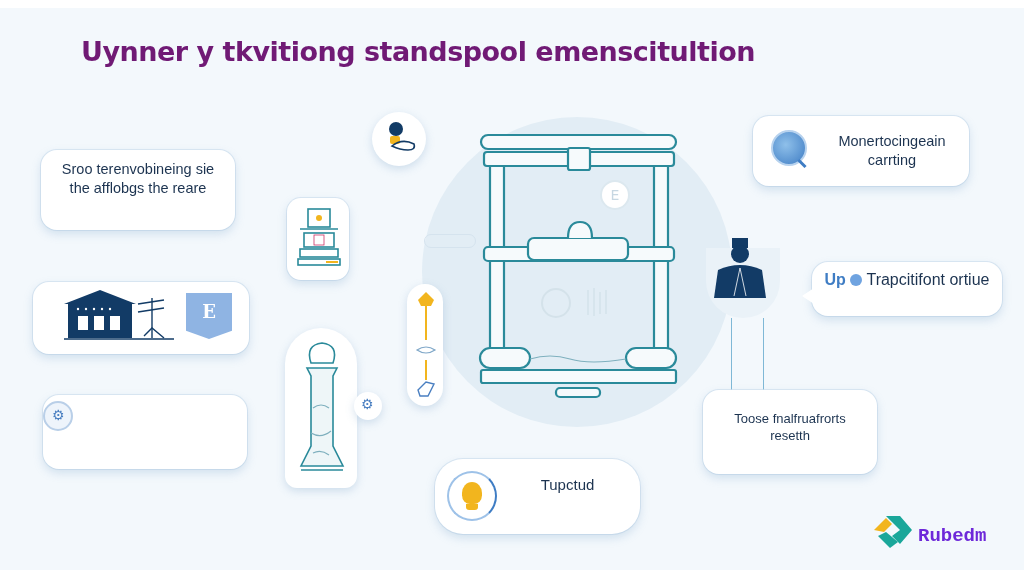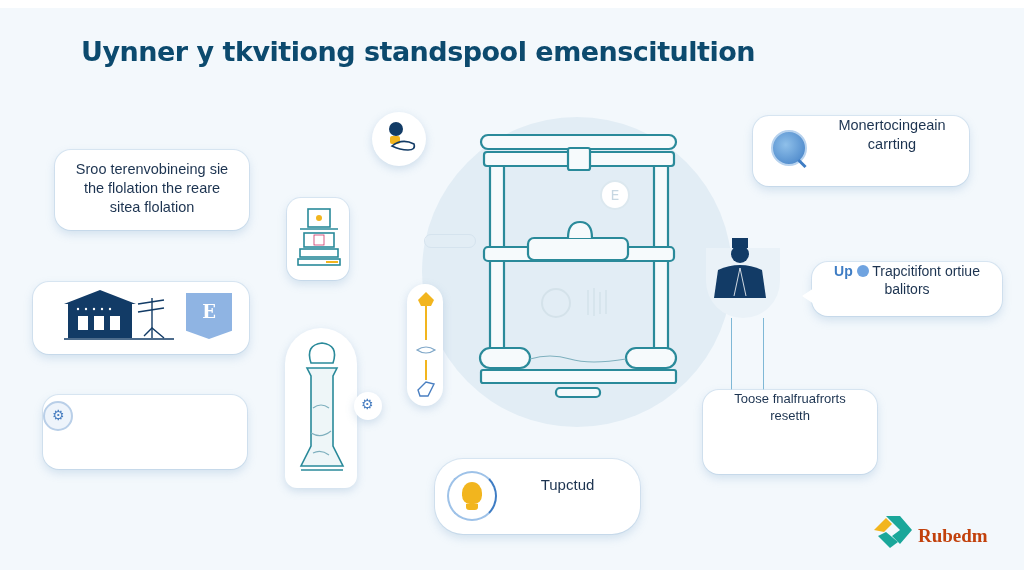--- a/index.html
+++ b/index.html
@@ -5,43 +5,43 @@
   * { box-sizing: border-box; margin: 0; padding: 0; }
   html, body { width: 1024px; height: 576px; overflow: hidden; background: #ffffff; }
   body { font-family: "Liberation Sans", sans-serif; position: relative; }
   .canvas {
     position: absolute; left: 0; top: 8px; width: 1024px; height: 562px;
     background: #f3f8fc;
   }
   .title {
     position: absolute; left: 0; top: 36px; width: 836px; text-align: center;
     font-family: "DejaVu Sans", sans-serif; font-weight: bold; font-size: 27px;
-    color: #0c4a6e; letter-spacing: -0.5px;
+    color: #701a75; letter-spacing: -0.5px;
   }
   .card {
     position: absolute; background: #ffffff; border-radius: 16px;
     box-shadow: 0 4px 10px rgba(120,160,200,0.28), 0 0 0 1px rgba(210,225,240,0.7);
     color: #1c3350; font-size: 14.5px; line-height: 19px; text-align: center;
   }
   .card .txt { display: block; }
   .bigcircle {
     position: absolute; left: 422px; top: 117px; width: 310px; height: 310px;
     border-radius: 50%; background: #e2edf5;
   }
   .circle-badge {
     position: absolute; background: #fff; border-radius: 50%;
     box-shadow: 0 3px 8px rgba(120,160,200,0.3);
   }
   .pill {
     position: absolute; background: #fff; border-radius: 22px;
     box-shadow: 0 3px 8px rgba(120,160,200,0.3);
   }
   .logo-text {
-    position: absolute; left: 918px; top: 525px; font-family: Liberation Serif, serif;
-    font-weight: bold; font-size: 19px; color: #c2410c;
+    position: absolute; left: 918px; top: 525px; font-family: Liberation Mono, monospace;
+    font-weight: bold; font-size: 19px; color: #6d28d9;
   }
   svg { position: absolute; overflow: visible; }
 </style>
 </head>
 <body>
 
 <div class="canvas"></div>
 
 <h1 class="title">Uynner y tkvitiong standspool emenscitultion</h1>
 
@@ -106,25 +106,24 @@
 
 <div class="pill" style="left:407px;top:284px;width:36px;height:122px;border-radius:18px;"></div>
 <svg style="left:414px;top:290px;" width="24" height="112" viewBox="0 0 24 112">
   <line x1="12" y1="12" x2="12" y2="50" stroke="#f2b51e" stroke-width="2"></line>
   <line x1="12" y1="70" x2="12" y2="90" stroke="#f2b51e" stroke-width="2"></line>
   <path d="M4 10 l8 -8 l8 8 l-3 6 h-10 z" fill="#f2b51e"></path>
   <path d="M3 60 q9 -6 18 0 q-9 6 -18 0z" fill="none" stroke="#7fa7c8" stroke-width="1.2"></path>
   <path d="M4 100 l8 -8 l8 2 l-6 12 h-8 z" fill="none" stroke="#4a7fc1" stroke-width="1.4"></path>
 </svg>
 
-<div class="card" style="left:55px;top:150px;width:194px;height:80px;">
+<div class="card" style="left:41px;top:150px;width:194px;height:80px;">
   <div style="padding-top:10px;">
     <span class="txt">Sroo terenvobineing sie</span>
-    <span class="txt">the flolation the reare</span>
-    <span class="txt">sitea flolation</span>
+    <span class="txt">the afflobgs the reare</span>
   </div>
 </div>
 
 <div class="card" style="left:33px;top:282px;width:216px;height:72px;"></div>
 <svg style="left:64px;top:290px;" width="110" height="52" viewBox="0 0 110 52">
   <path d="M0 14 L36 0 L72 14 Z" fill="#123b66"></path>
   <rect x="4" y="14" width="64" height="34" fill="#123b66"></rect>
   <g fill="#fff">
     <rect x="14" y="26" width="10" height="14"></rect>
       <rect x="30" y="26" width="10" height="14"></rect>
@@ -149,50 +148,49 @@
 
 <div class="card" style="left:43px;top:395px;width:204px;height:74px;">
   <div style="position:absolute;left:0;top:6px;width:30px;height:30px;border-radius:50%;background:#eef4fb;border:2px solid #b9cfe8;">
     <span style="position:absolute;left:7px;top:3px;font-size:14px;color:#4a7fc1;">⚙</span>
   </div>
 </div>
 
 <div class="card" style="left:753px;top:116px;width:216px;height:70px;">
   <div style="position:absolute;left:18px;top:14px;width:36px;height:36px;border-radius:50%;background:radial-gradient(circle at 40% 40%,#8fc0ea,#3f7dc4);border:2px solid #b7d2ee;"></div>
   <div style="position:absolute;left:44px;top:46px;width:10px;height:3px;background:#3f7dc4;transform:rotate(45deg);"></div>
-  <div style="padding-left:62px;text-align:center;">
+  <div style="padding-top:16px;padding-left:62px;text-align:center;">
     <span class="txt">Monertocingeain</span>
     <span class="txt">carrting</span>
   </div>
 </div>
 
 <div class="circle-badge" style="left:706px;top:248px;width:74px;height:70px;border-radius:0 0 37px 37px;background:#eaf2f8;box-shadow:none;"></div>
 <svg style="left:712px;top:238px;" width="60" height="60" viewBox="0 0 60 60">
   <rect x="20" y="0" width="16" height="10" fill="#123b66"></rect>
   <circle cx="28" cy="16" r="9" fill="#123b66"></circle>
   <path d="M2 60 L6 32 Q28 22 50 32 L54 60 Z" fill="#123b66"></path>
   <path d="M28 30 L22 58 M28 30 L34 58" stroke="#fff" stroke-width="0.8"></path>
 </svg>
 <div style="position:absolute;left:731px;top:318px;width:1px;height:80px;background:#7fb8d6;"></div>
 <div style="position:absolute;left:763px;top:318px;width:1px;height:80px;background:#7fb8d6;"></div>
 
 <div class="card" style="left:812px;top:262px;width:190px;height:54px;">
   <div style="position:absolute;left:-10px;top:26px;width:0;height:0;border-top:8px solid transparent;border-bottom:8px solid transparent;border-right:12px solid #fff;"></div>
-  <div style="font-size:14px;line-height:18px;">
+  <div style="padding-top:9px;font-size:16px;line-height:18px;">
     <span class="txt">
       <span style="color:#3f7dc4;font-weight:bold;">Up</span>
       <span style="display:inline-block;width:12px;height:12px;border-radius:50%;background:#6fa3e0;vertical-align:-1px;"></span>
       <span>Trapcitifont ortiue</span>
     </span>
-    <span class="txt">balitors</span>
   </div>
 </div>
 
 <div class="card" style="left:703px;top:390px;width:174px;height:84px;font-size:13px;line-height:17px;">
-  <div style="padding-top:0;">
+  <div style="padding-top:20px;">
     <span class="txt">Toose fnalfruafrorts</span>
     <span class="txt">resetth</span>
   </div>
 </div>
 
 <div class="card" style="left:435px;top:459px;width:205px;height:75px;border-radius:28px;">
   <div style="position:absolute;left:12px;top:12px;width:50px;height:50px;border-radius:50%;border:2px solid #9ec2e8;border-right-color:#3f7dc4;">
     <div style="position:absolute;left:13px;top:9px;width:20px;height:22px;border-radius:50% 50% 40% 40%;background:#f2b51e;"></div>
     <div style="position:absolute;left:17px;top:31px;width:12px;height:6px;background:#f2b51e;border-radius:0 0 3px 3px;"></div>
   </div>

